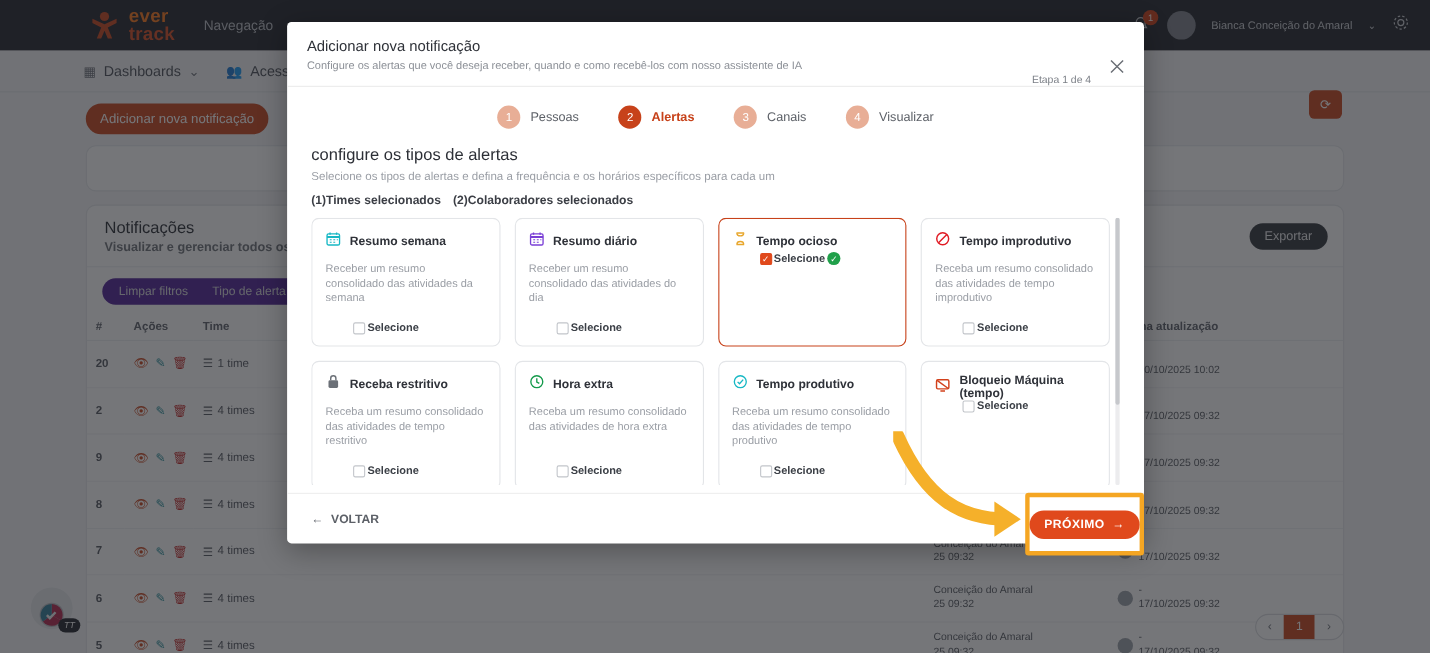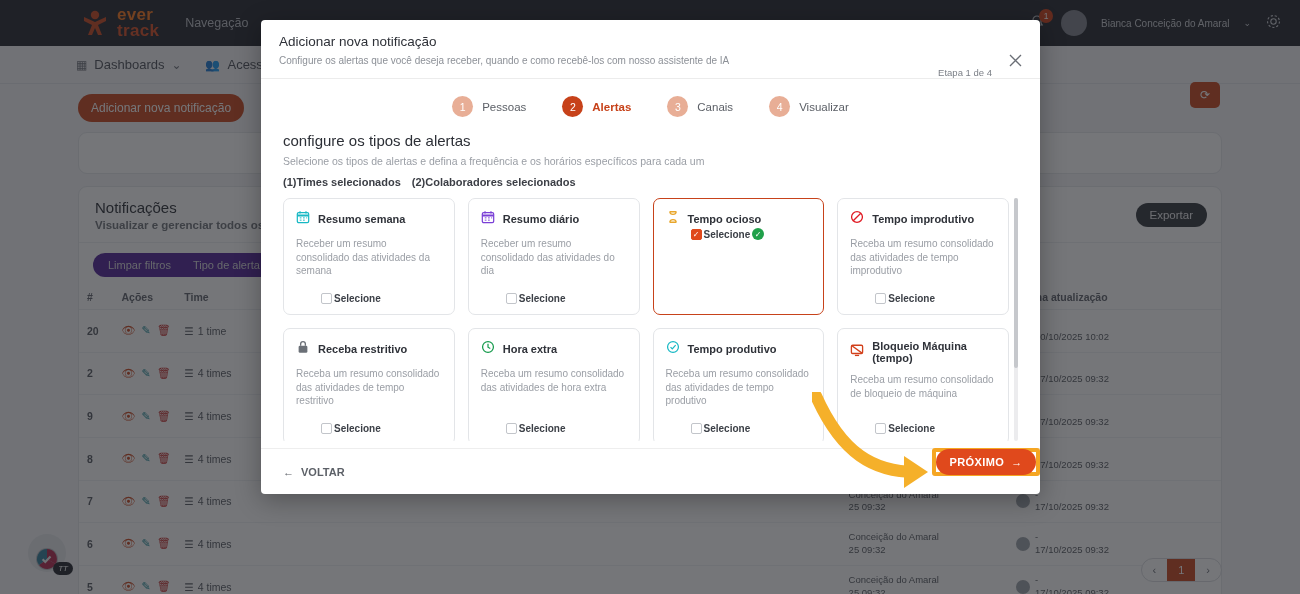--- a/index.html
+++ b/index.html
@@ -161,21 +161,21 @@
     width: 12px; height: 12px; border-radius: 50%; background: #20a04a; color: #fff;
     font-size: 8px; display: flex; align-items: center; justify-content: center;
   }
   .scrollbar { position: absolute; right: 0; top: 0; width: 4px; height: 243px; background: #ececee; border-radius: 2px; }
   .scrollbar i { position: absolute; top: 0; left: 0; width: 4px; height: 170px; background: #c6c8cc; border-radius: 2px; display: block; }
 
   .modal-foot { height: 46px; border-top: 1px solid #eee; display: flex; align-items: center; padding: 0 22px; }
   .back-btn { display: flex; align-items: center; gap: 7px; font-size: 11px; color: #5c6067; font-weight: bold; background: none; border: none; }
 
   .next-highlight {
-    position: absolute; left: 932px; top: 448px; width: 108px; height: 28px;
+    position: absolute; left: 932px; top: 448px; width: 108px; height: 57px;
     background: #fff; border: 4px solid #f5a623; border-radius: 3px;
     display: flex; align-items: center; justify-content: center;
   }
   .next-btn {
     background: #e0491c; color: #fff; border: none; border-radius: 15px;
     font-size: 11px; font-weight: bold; padding: 7px 13px;
     display: inline-flex; align-items: center; gap: 7px; letter-spacing: .4px;
   }
   .arrow-anno { position: absolute; left: 812px; top: 392px; }
 </style>
@@ -611,21 +611,20 @@
           </div>
           <div class="alert-card">
     <div class="ac-head">
       <span><svg width="14" height="14" viewBox="0 0 16 16">
                   <rect x="1.6" y="2.6" width="12.8" height="9.4" rx="1.4" fill="none" stroke="#d2401b" stroke-width="1.5"></rect>
                   <path d="M2.2 3.2 L13.8 11.6" stroke="#d2401b" stroke-width="1.5"></path>
                   <path d="M5.6 14.2 H10.4" stroke="#d2401b" stroke-width="1.5"></path>
                 </svg></span>
       <span class="ac-title">Bloqueio Máquina (tempo)</span>
     </div>
-    <div class="ac-desc">Receba um resumo consolidado de bloqueio de máquina</div>
     <div class="ac-foot">
       <span class="cbox"></span>
       <span class="cb-label">Selecione</span>
 
     </div>
           </div>
         </div>
       <div class="scrollbar">
           <i></i>
         </div>

